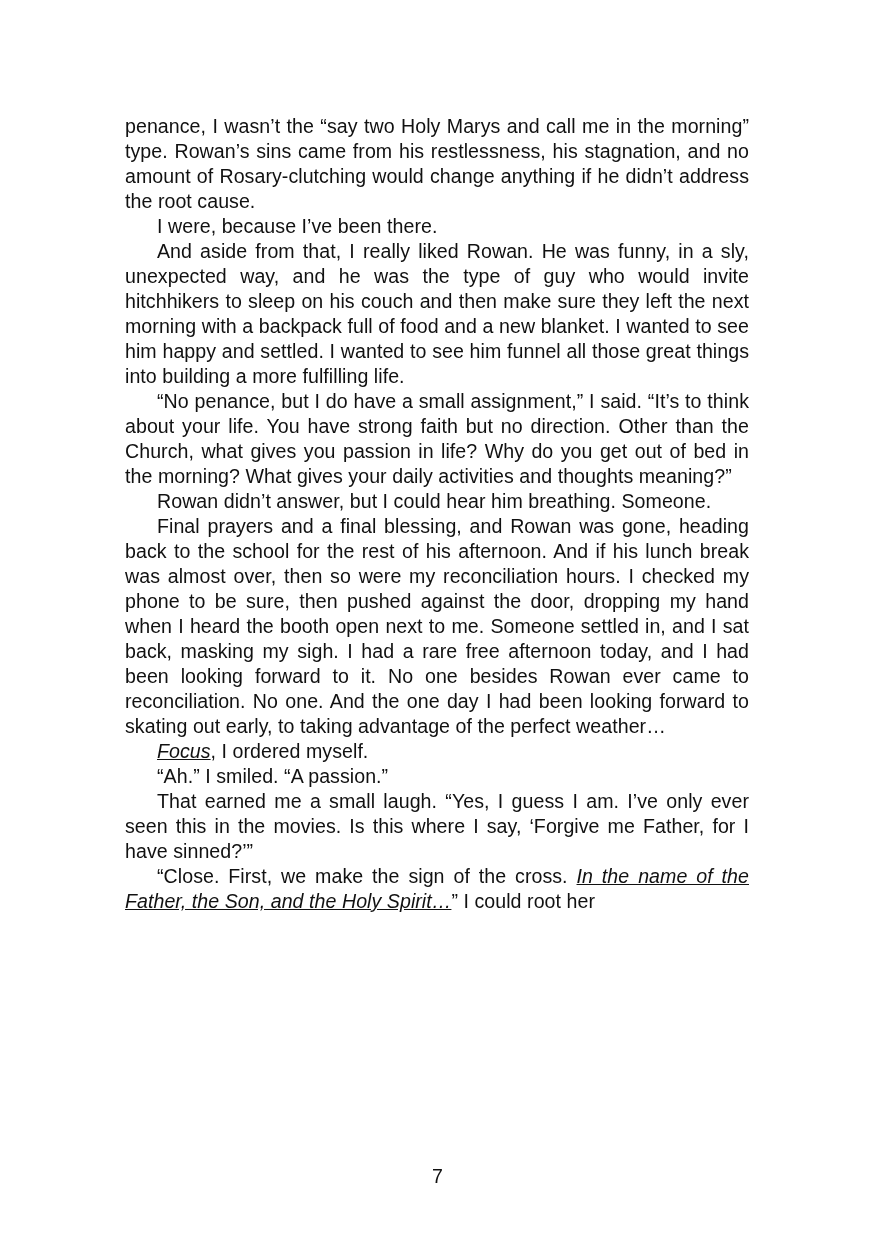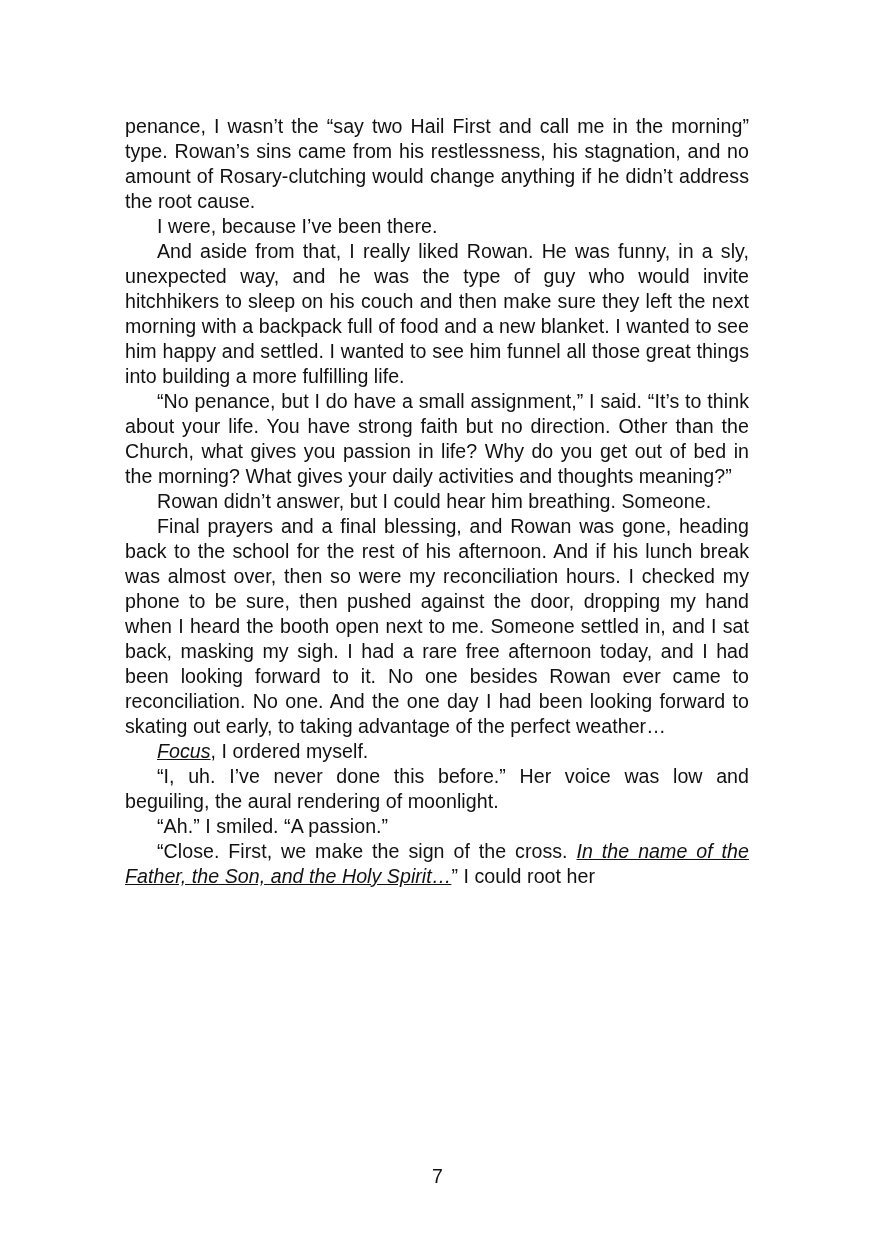--- a/index.html
+++ b/index.html
@@ -44,44 +44,44 @@
       text-align: center;
       font-size: 19.6px;
       line-height: 25px;
     }
   </style>
 </head>
 <body>
 
 <div class="page-body">
   <p class="para no-indent">
-    <span>penance, I wasn’t the “say two Hail First and call me in the morning” type. Rowan’s sins came from his restlessness, his stagnation, and no amount of Rosary-clutching would change anything if he didn’t address the root cause.</span>
+    <span>penance, I wasn’t the “say two Holy Marys and call me in the morning” type. Rowan’s sins came from his restlessness, his stagnation, and no amount of Rosary-clutching would change anything if he didn’t address the root cause.</span>
   </p>
   <p class="para">
     <span>I were, because I’ve been there.</span>
   </p>
   <p class="para">
     <span>And aside from that, I really liked Rowan. He was funny, in a sly, unexpected way, and he was the type of guy who would invite hitchhikers to sleep on his couch and then make sure they left the next morning with a backpack full of food and a new blanket. I wanted to see him happy and settled. I wanted to see him funnel all those great things into building a more fulfilling life.</span>
   </p>
   <p class="para">
     <span>“No penance, but I do have a small assignment,” I said. “It’s to think about your life. You have strong faith but no direction. Other than the Church, what gives you passion in life? Why do you get out of bed in the morning? What gives your daily activities and thoughts meaning?”</span>
   </p>
   <p class="para">
     <span>Rowan didn’t answer, but I could hear him breathing. Someone.</span>
   </p>
   <p class="para">
     <span>Final prayers and a final blessing, and Rowan was gone, heading back to the school for the rest of his afternoon. And if his lunch break was almost over, then so were my reconciliation hours. I checked my phone to be sure, then pushed against the door, dropping my hand when I heard the booth open next to me. Someone settled in, and I sat back, masking my sigh. I had a rare free afternoon today, and I had been looking forward to it. No one besides Rowan ever came to reconciliation. No one. And the one day I had been looking forward to skating out early, to taking advantage of the perfect weather…</span>
   </p>
   <p class="para">
     <em>Focus</em><span>, I ordered myself.</span>
   </p>
   <p class="para">
-    <span>“I, uh. I’ve never done this before.” Her voice was low and beguiling, the aural rendering of moonlight.</span>
+    <span>“Ah.” I smiled. “A passion.”</span>
   </p>
   <p class="para">
-    <span>“Ah.” I smiled. “A passion.”</span>
+    <span>That earned me a small laugh. “Yes, I guess I am. I’ve only ever seen this in the movies. Is this where I say, ‘Forgive me Father, for I have sinned?’”</span>
   </p>
   <p class="para">
     <span>“Close. First, we make the sign of the cross. </span><em>In the name of the Father, the Son, and the Holy Spirit…</em><span>” I could root her</span>
   </p>
 </div>
 
 <div class="page-number">7</div>
 
 </body></html>

